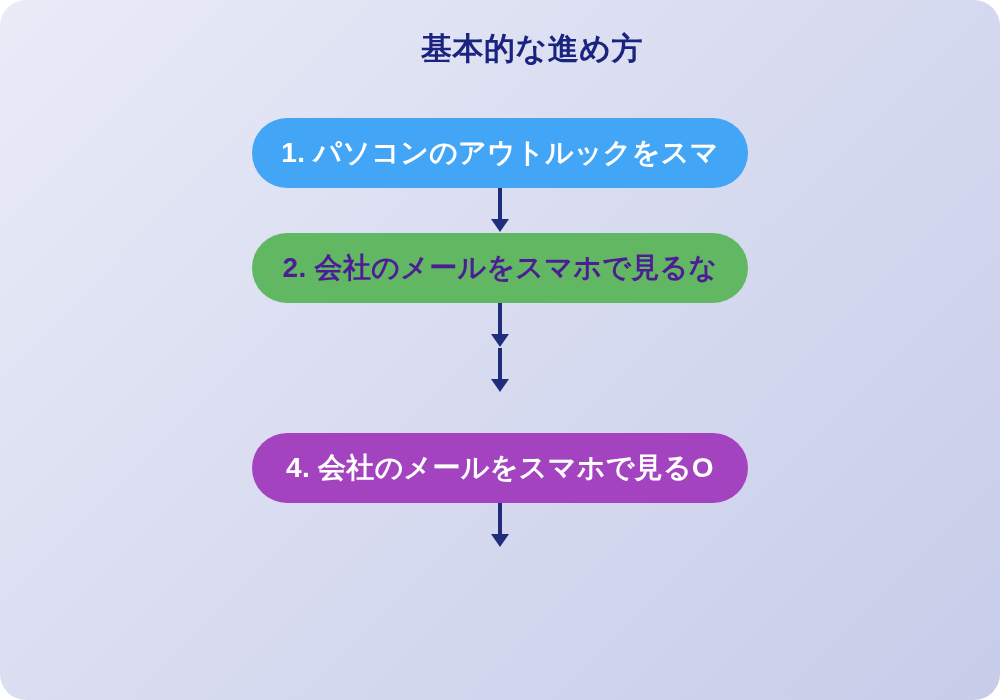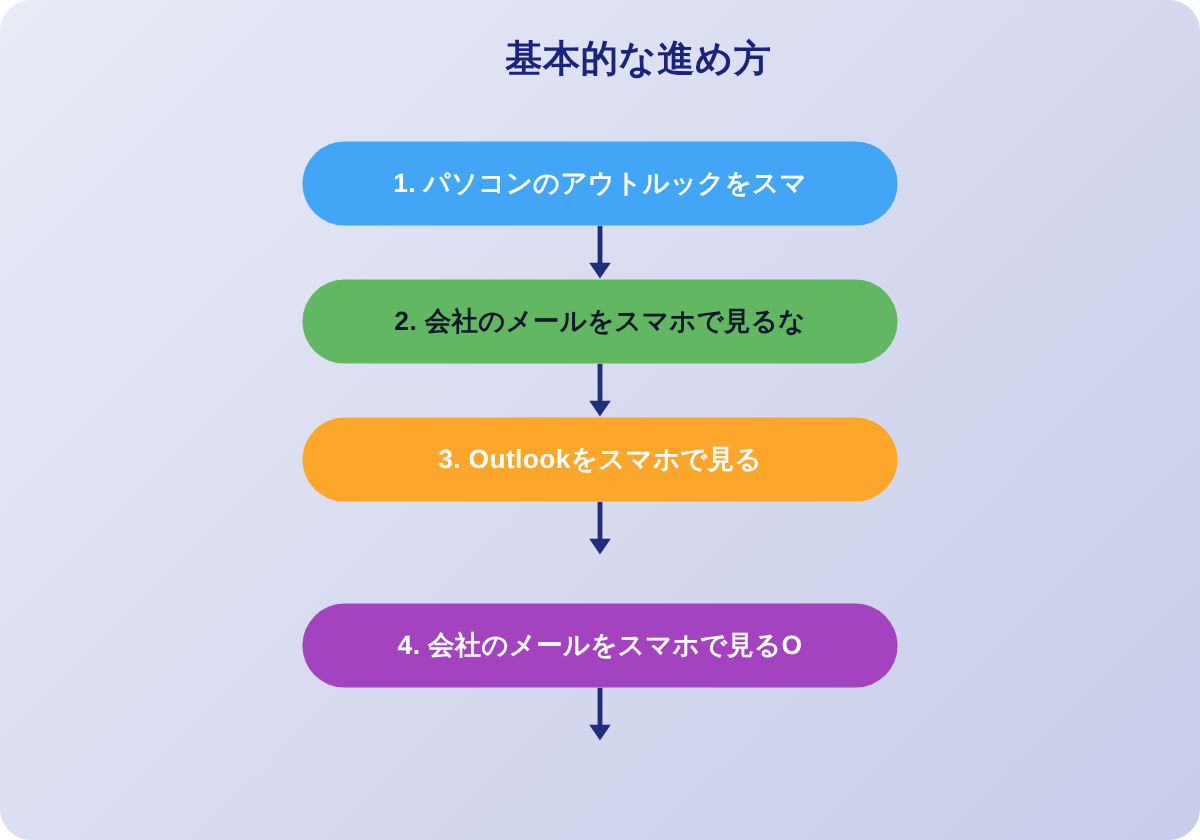--- a/index.html
+++ b/index.html
@@ -55,21 +55,21 @@
     border-radius: 35px;
     display: flex;
     align-items: center;
     justify-content: center;
     box-sizing: border-box;
     padding: 0 26px;
   }
 
   .step-label {
     color: #ffffff;
-    font-size: 22px;
+    font-size: 28px;
     font-weight: bold;
     letter-spacing: 0.3px;
     white-space: nowrap;
     text-align: right;
     line-height: 1.1;
   }
 
   .connector {
     height: 45px;
     width: 496px;
@@ -99,36 +99,31 @@
 
     <div class="connector">
       <svg width="24" height="45" viewBox="0 0 24 45">
         <rect x="10" y="0" width="4" height="33" fill="#1f2d7b"></rect>
         <polygon points="3,31 21,31 12,44" fill="#1f2d7b"></polygon>
       </svg>
     </div>
 
     <div class="step-row">
       <div class="step-box" id="box-2" style="background: rgb(98, 183, 99);">
-        <span class="step-label" style="color: #0f172a;">2. 会社のメールをスマホで見るな</span>
+        <span class="step-label" style="color: #4c1d95;">2. 会社のメールをスマホで見るな</span>
       </div>
     </div>
 
     <div class="connector">
       <svg width="24" height="45" viewBox="0 0 24 45">
         <rect x="10" y="0" width="4" height="33" fill="#1f2d7b"></rect>
         <polygon points="3,31 21,31 12,44" fill="#1f2d7b"></polygon>
       </svg>
     </div>
 
-    <div class="step-row">
-      <div class="step-box" id="box-3" style="background: rgb(252, 166, 43);">
-        <span class="step-label" style="color: rgb(255, 255, 255);">3. Outlookをスマホで見る</span>
-      </div>
-    </div>
 
     <div class="connector">
       <svg width="24" height="45" viewBox="0 0 24 45">
         <rect x="10" y="0" width="4" height="33" fill="#1f2d7b"></rect>
         <polygon points="3,31 21,31 12,44" fill="#1f2d7b"></polygon>
       </svg>
     </div>
 
     <div class="step-row">
       <div class="step-box" id="box-4" style="background: rgb(163, 67, 191); margin-top: 40px;">

